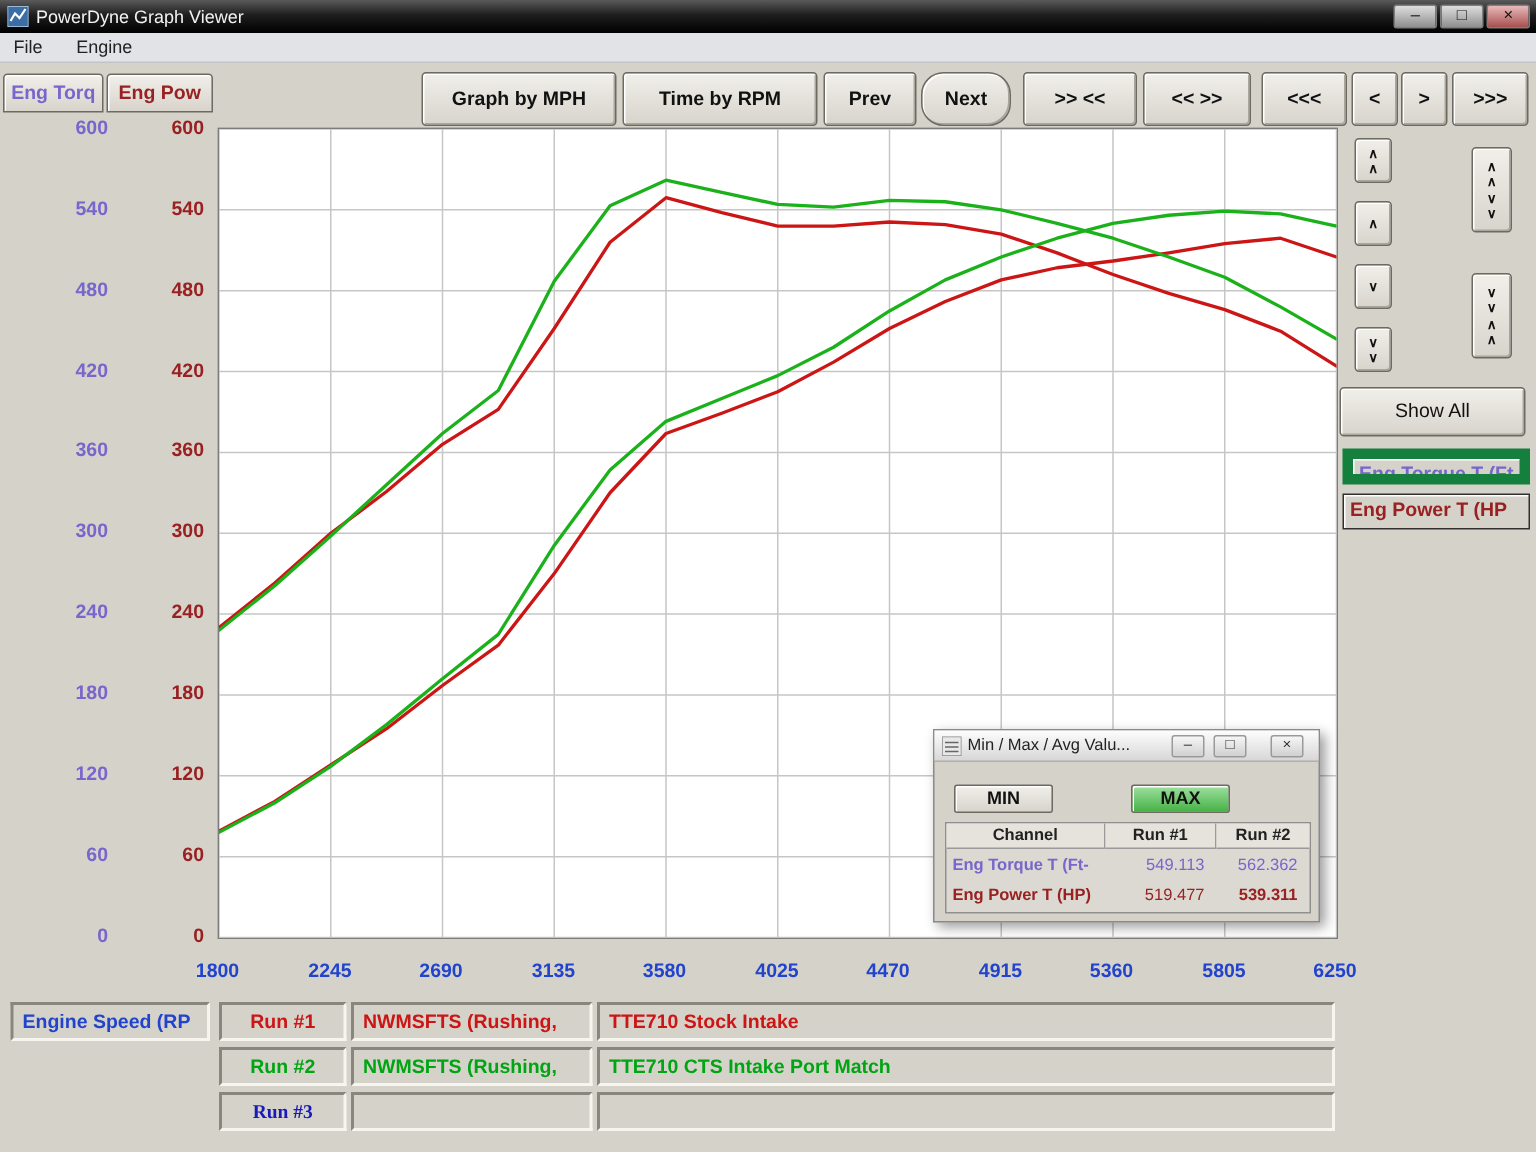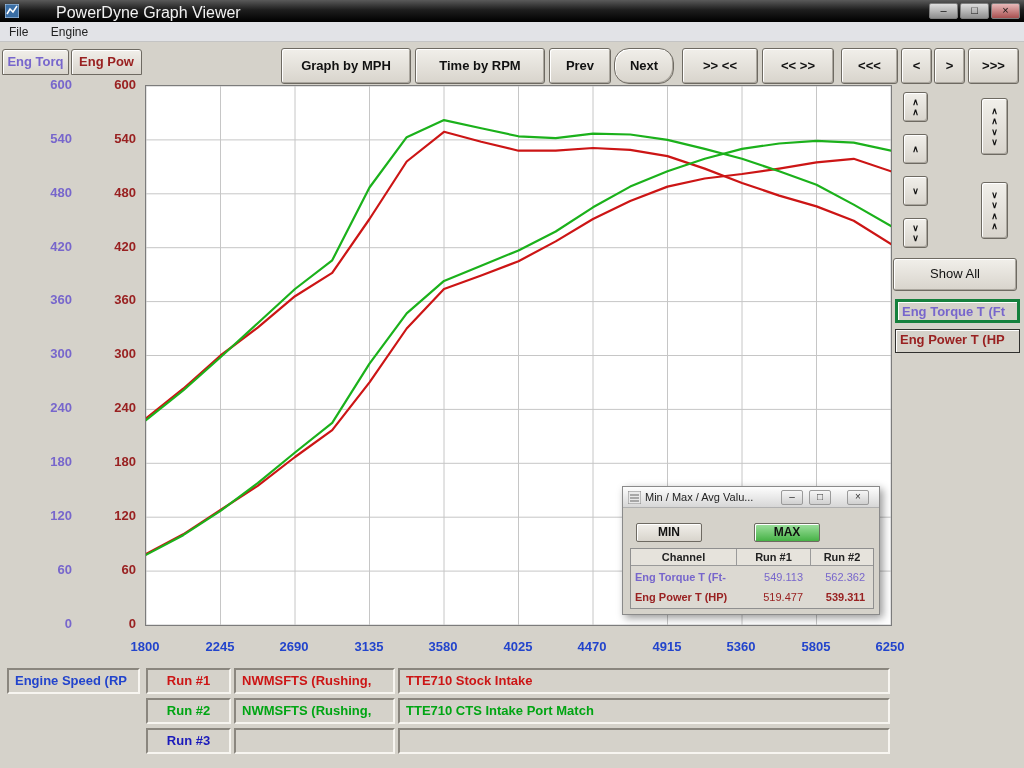--- a/index.html
+++ b/index.html
@@ -3,21 +3,21 @@
 <meta charset="utf-8">
 <style>
   *{margin:0;padding:0;box-sizing:border-box;font-family:"Liberation Sans",sans-serif;}
   html,body{background:#6b6b6b;}
   .screen{position:relative;width:1024px;height:768px;background:#d5d2ca;overflow:hidden;}
 
   
   .titlebar{position:absolute;left:0;top:0;width:1024px;height:22px;
     background:linear-gradient(#5a5a5a 0%,#1e1e1e 45%,#000 100%);}
   .app-icon{position:absolute;left:5px;top:4px;width:14px;height:14px;}
-  .title-text{position:absolute;left:24px;top:4px;color:#f2f2f2;font-size:16px;white-space:nowrap;margin-left:32px;}
+  .title-text{position:absolute;left:24px;top:4px;color:#f2f2f2;font-size:12px;white-space:nowrap;}
   .win-btn{position:absolute;top:3px;width:29px;height:16px;border:1px solid #7d7d7d;border-radius:2px;
     background:linear-gradient(#dedede,#8f8f8f);color:#111;font-size:11px;line-height:13px;text-align:center;cursor:default;}
   .win-btn.close{background:linear-gradient(#e8b9b9,#a85050);}
 
   
   .menubar{position:absolute;left:0;top:22px;width:1024px;height:20px;background:#e2e3e7;border-bottom:1px solid #c4c4c4;}
   .menu-item{display:inline-block;padding:2px 9px;font-size:12px;color:#222;}
 
   
   .btn{position:absolute;background:linear-gradient(#f1efea,#d8d4cc);border:1px solid #6e6a62;border-radius:3px;
@@ -34,21 +34,21 @@
   .xlab{position:absolute;top:639px;width:70px;height:16px;line-height:16px;font-size:13px;font-weight:bold;text-align:center;}
 
   
   .chart{position:absolute;left:145px;top:85px;width:747px;height:541px;background:#fff;border:1px solid #7c7c7c;}
   .chart svg{position:absolute;left:0;top:0;width:745px;height:539px;}
 
   
   .spin{display:flex;align-items:center;justify-content:center;font-size:9px;font-weight:bold;line-height:1.15;white-space:pre-line;}
   .legendbox{position:absolute;width:125px;height:24px;line-height:20px;font-size:13px;font-weight:bold;
     background:#d5d2ca;padding-left:4px;overflow:hidden;white-space:nowrap;}
-  .legendbox.torque{border:3px solid #15803d;box-shadow:inset 1px 1px 0 #fff;}
+  .legendbox.torque{border:7px solid #15803d;box-shadow:inset 1px 1px 0 #fff;}
   .legendbox.power{border:1px solid #30302e;box-shadow:inset 1px 1px 0 #fff;}
 
   
   .field{position:absolute;background:#d5d2ca;border:2px solid;border-color:#8a867e #f7f5f0 #f7f5f0 #8a867e;
     font-size:13px;font-weight:bold;line-height:22px;padding-left:6px;white-space:nowrap;overflow:hidden;}
   .field.center{text-align:center;padding-left:0;}
 
   
   .mmwin{position:absolute;left:622px;top:486px;width:258px;height:129px;background:#d5d2ca;
     border:1px solid #8a8a8a;box-shadow:3px 3px 8px rgba(0,0,0,.4);z-index:9;}
@@ -206,21 +206,21 @@
     <div class="field" style="left:398px;top:0;width:492px;height:26px;">TTE710 Stock Intake</div>
   </div>
 
   <div class="runrow" style="top: 698px; color: rgb(0, 165, 19);">
     <div class="field center" style="left:146px;top:0;width:85px;height:26px;">Run #2</div>
     <div class="field" style="left:234px;top:0;width:161px;height:26px;">NWMSFTS (Rushing,</div>
     <div class="field" style="left:398px;top:0;width:492px;height:26px;">TTE710 CTS Intake Port Match</div>
   </div>
 
   <div class="runrow" style="top: 728px; color: rgb(26, 26, 187);">
-    <div class="field center" style="left:146px;top:0;width:85px;height:26px;">Run #3</div>
+    <div class="field center" style="left:146px;top:0;width:85px;height:26px;font-family:Liberation Serif, serif;">Run #3</div>
     <div class="field" style="left:234px;top:0;width:161px;height:26px;"></div>
     <div class="field" style="left:398px;top:0;width:492px;height:26px;"></div>
   </div>
 
 
   <div class="mmwin">
     <div class="mmtitle">
       <svg style="position:absolute;left:5px;top:4px;" width="13" height="13" viewBox="0 0 13 13">
         <rect x="0" y="0" width="13" height="13" fill="#e8e8e8" stroke="#888"></rect>
         <line x1="2" y1="4" x2="11" y2="4" stroke="#666"></line>

